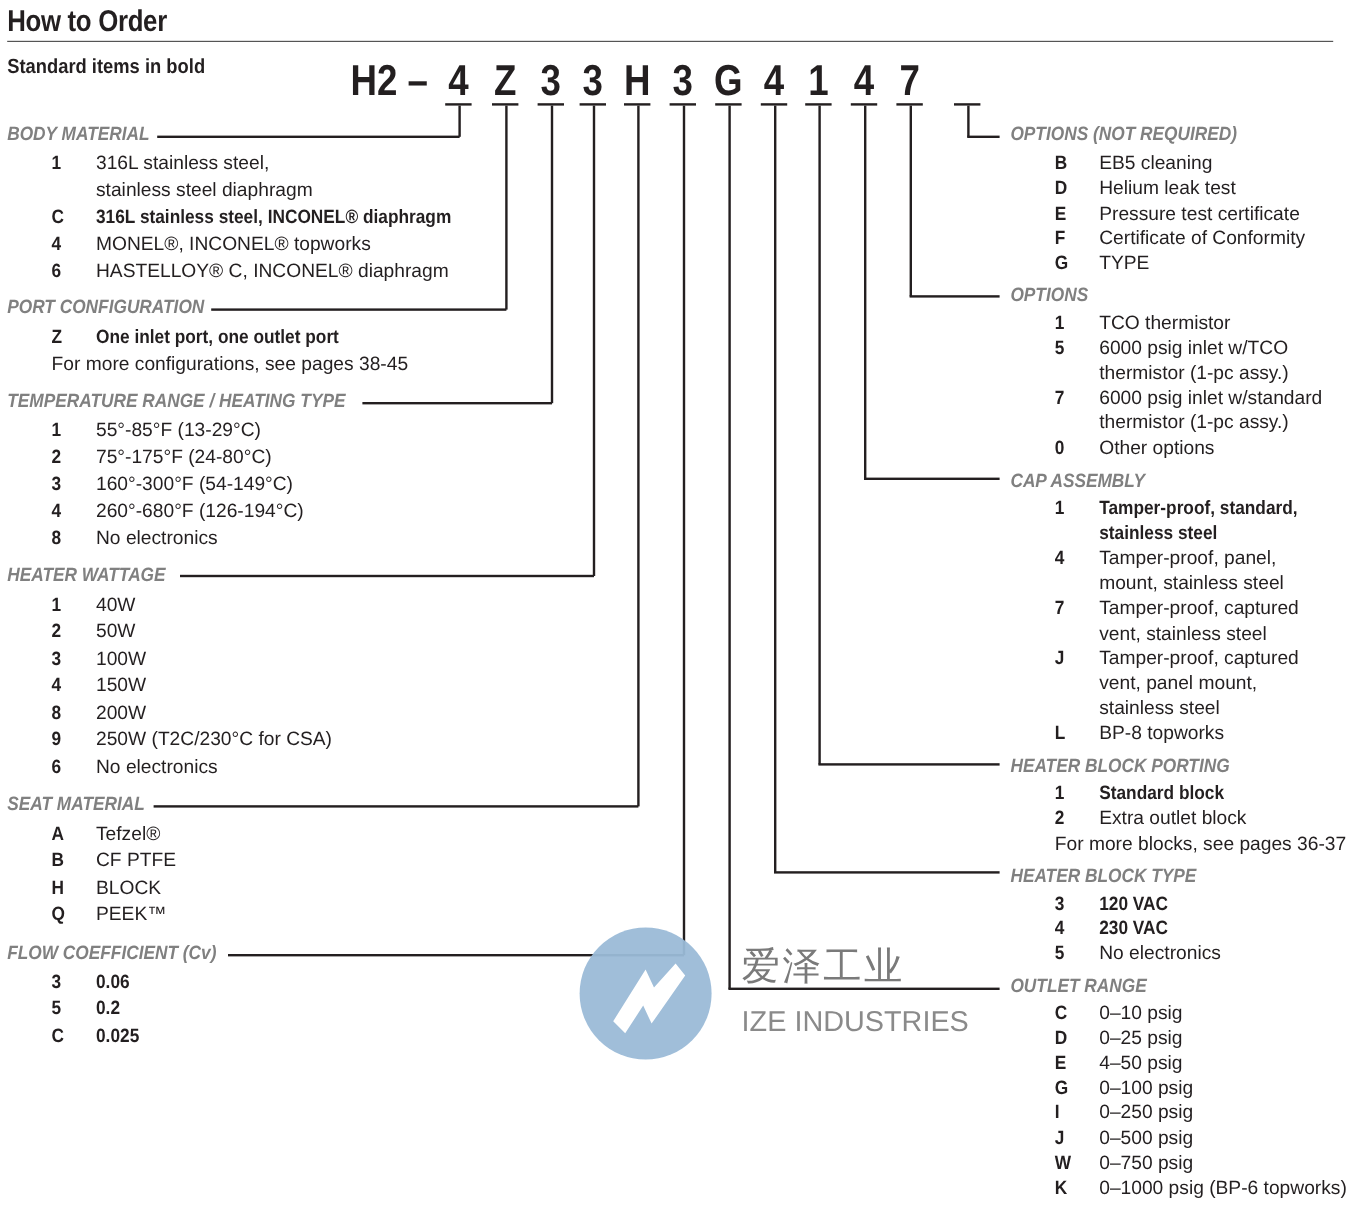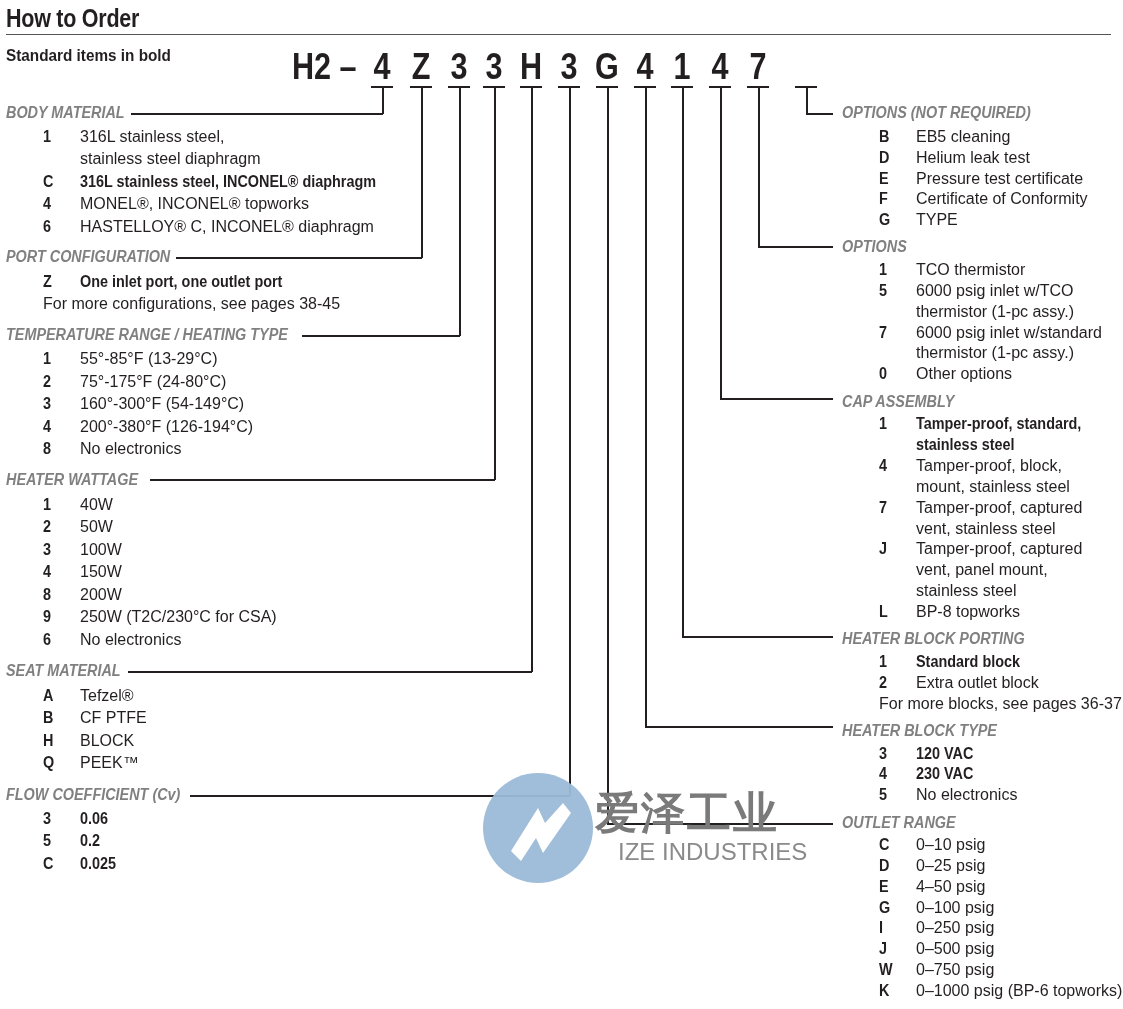--- a/index.html
+++ b/index.html
@@ -12,21 +12,21 @@
   .code-char{position:absolute;top:46px;font-size:36px;font-weight:bold;width:30px;text-align:center;transform:scaleX(0.85);}
   .code-ul{position:absolute;top:86px;width:22px;height:2px;background:#231f20;}
   .ln{position:absolute;background:#231f20;}
   .sec-h{position:absolute;font-size:16px;font-style:italic;font-weight:bold;color:#808080;white-space:nowrap;transform:scaleX(0.9);transform-origin:left top;}
   .row{position:absolute;font-size:16px;line-height:21px;white-space:nowrap;}
   .row .k{position:absolute;left:0;top:0;font-weight:bold;transform:scaleX(0.9);transform-origin:left top;}
   .row .v{position:absolute;left:37px;top:0;}
   .row.b .v{font-weight:bold;transform:scaleX(0.9);transform-origin:left top;}
   .note{position:absolute;font-size:16px;line-height:21px;white-space:nowrap;}
   .wm-circle{left:483px;top:773px;width:110px;height:110px;border-radius:50%;background:#9bbbd8;opacity:0.95;}
-  .wm-cn{left:595px;top:784px;font-size:44px;font-weight:bold;color:#7a7a7a;letter-spacing:2px;}
+  .wm-cn{left:618px;top:784px;font-size:32px;font-weight:normal;color:#7a7a7a;letter-spacing:2px;}
   .wm-en{left:618px;top:838px;font-size:24px;color:#8a8a8a;letter-spacing:0px;}
 </style>
 </head>
 <body>
 
 <div class="abs title">How to Order</div>
 <div class="abs rule"></div>
 <div class="abs subtitle">Standard items in bold</div>
 
 <div class="abs prefix">H2 –</div>
@@ -144,21 +144,21 @@
 <div class="row" style="left:43px;top:371px">
     <span class="k">2</span>
     <span class="v">75°-175°F (24-80°C)</span>
   </div>
 <div class="row" style="left:43px;top:393px">
     <span class="k">3</span>
     <span class="v">160°-300°F (54-149°C)</span>
   </div>
 <div class="row" style="left:43px;top:416px">
     <span class="k">4</span>
-    <span class="v">200°-380°F (126-194°C)</span>
+    <span class="v">260°-680°F (126-194°C)</span>
   </div>
 <div class="row" style="left:43px;top:438px">
     <span class="k">8</span>
     <span class="v">No electronics</span>
   </div>
 
 <div class="sec-h" style="left:6px;top:471px">HEATER WATTAGE</div>
 <div class="row" style="left:43px;top:494px">
     <span class="k">1</span>
     <span class="v">40W</span>
@@ -272,21 +272,21 @@
 <div class="row b" style="left:879px;top:413px">
     <span class="k">1</span>
     <span class="v">Tamper-proof, standard,</span>
   </div>
 <div class="row b" style="left:879px;top:434px">
     <span class="k"></span>
     <span class="v">stainless steel</span>
   </div>
 <div class="row" style="left:879px;top:455px">
     <span class="k">4</span>
-    <span class="v">Tamper-proof, block,</span>
+    <span class="v">Tamper-proof, panel,</span>
   </div>
 <div class="row" style="left:879px;top:476px">
     <span class="k"></span>
     <span class="v">mount, stainless steel</span>
   </div>
 <div class="row" style="left:879px;top:497px">
     <span class="k">7</span>
     <span class="v">Tamper-proof, captured</span>
   </div>
 <div class="row" style="left:879px;top:518px">

